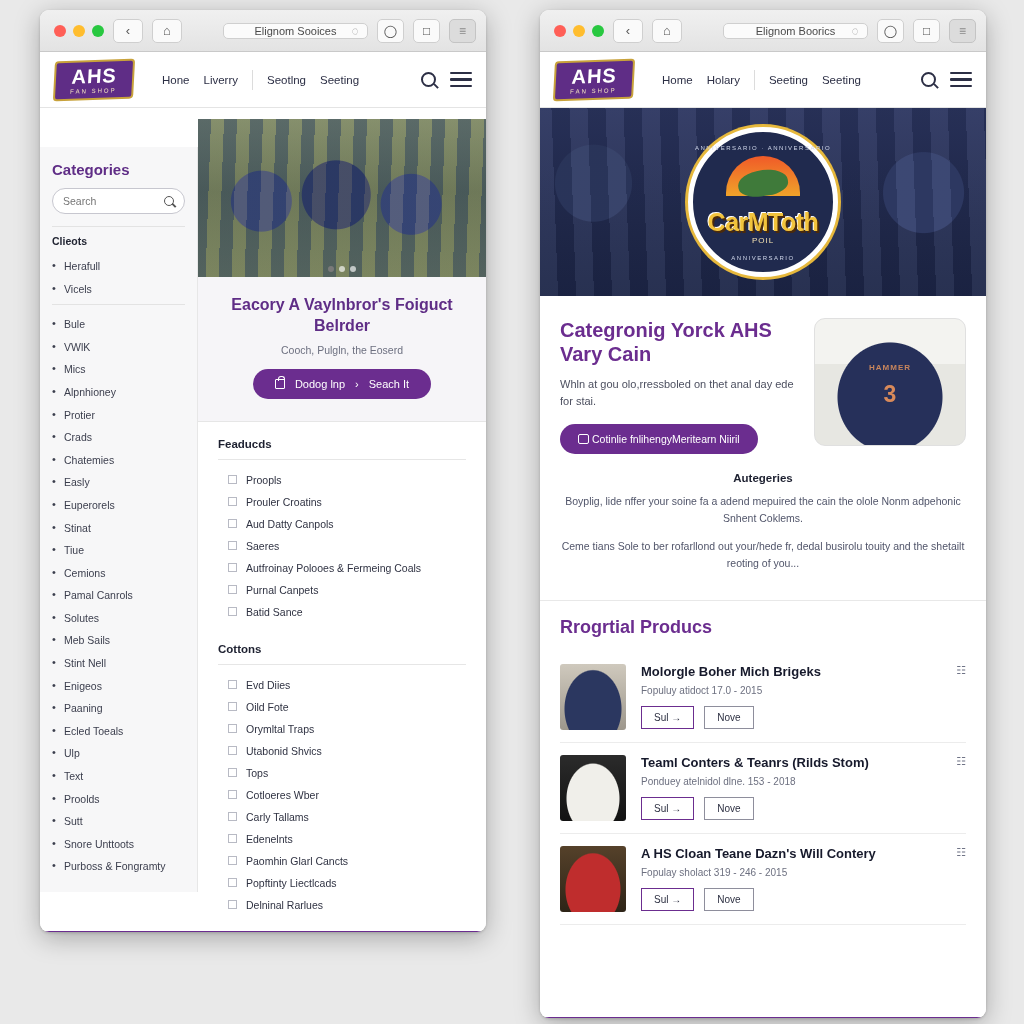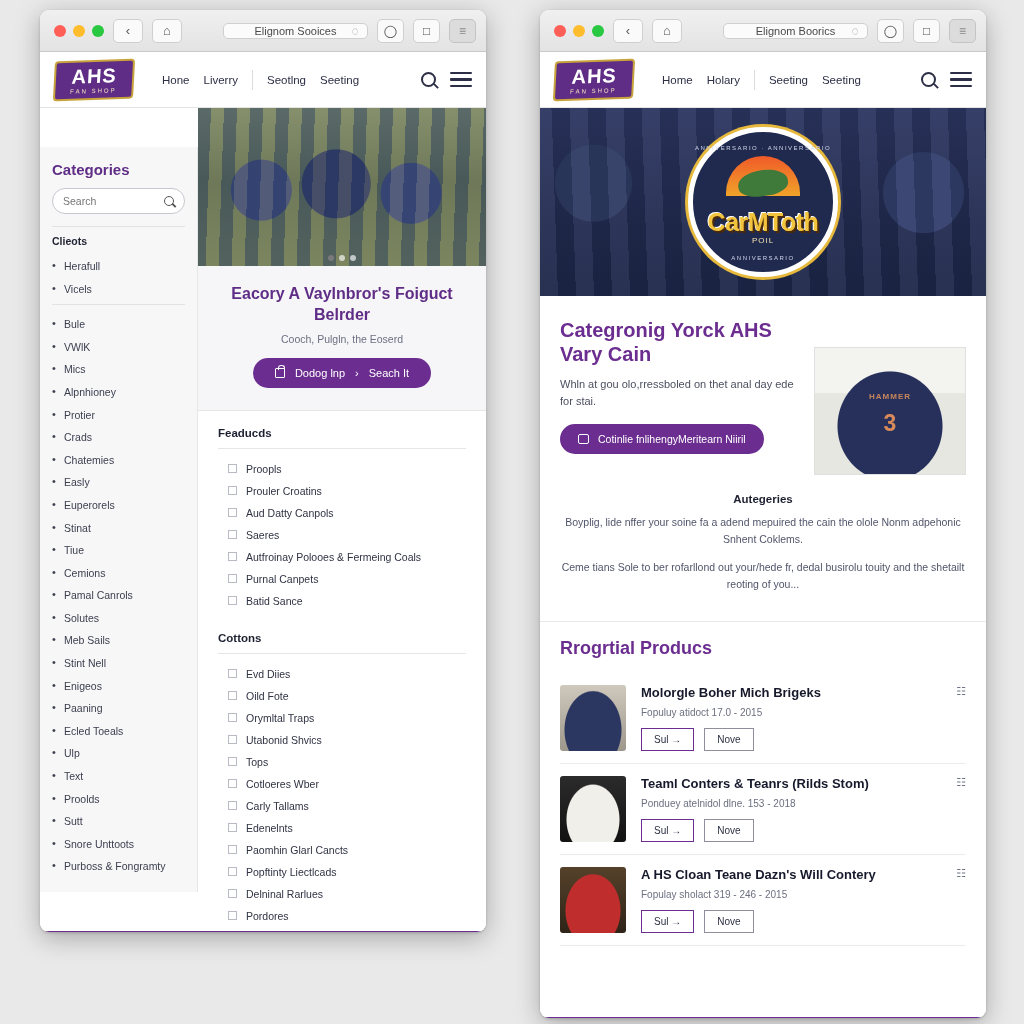--- a/index.html
+++ b/index.html
@@ -214,35 +214,35 @@
     color: #cfd6ea; font-size: 6px; letter-spacing: 1.5px;
   }
   .crest .arcTop { top: 13px; }
   .crest .arcBot { bottom: 11px; }
 
   .intro { display: flex; gap: 16px; padding: 22px 20px 8px; }
   .intro-text { flex: 1; }
   .intro-text h2 { color: #6b2d8f; font-size: 20px; line-height: 1.22; margin-bottom: 9px; }
   .intro-text p { font-size: 11px; color: #4d5060; line-height: 1.55; margin-bottom: 14px; }
   .cta {
-    display: inline-flex; align-items: center; gap: 9px;
+    display: inline-flex; align-items: center; gap: 3px;
     background: #6b2d8f; color: #fff; border: none; border-radius: 18px;
     padding: 9px 18px; font-size: 10.5px; cursor: pointer;
     font-family: "Liberation Sans", sans-serif;
   }
   .cart-ico {
     width: 11px; height: 10px; border: 1.6px solid #fff; border-radius: 2px;
   }
   .shirt-img {
-    width: 152px; height: 128px; flex: none; border-radius: 0;
+    width: 152px; height: 128px; flex: none; border-radius: 11px;
     border: 1px solid #e0e0e0;
     background:
       radial-gradient(ellipse at 50% 62%, #26305a 0 52px, transparent 53px),
       linear-gradient(#f3f3f0 0 36%, #e7e7e2 36% 100%);
-    position: relative; overflow: hidden; margin-top: 29px;
+    position: relative; overflow: hidden;
   }
   .shirt-img .num {
     position: absolute; left: 0; right: 0; top: 62px; text-align: center;
     color: #d98a5a; font-size: 23px; font-weight: bold;
   }
   .shirt-img .nm {
     position: absolute; left: 0; right: 0; top: 44px; text-align: center;
     color: #c7855c; font-size: 8px; letter-spacing: 1px; font-weight: bold;
   }
 
@@ -469,24 +469,20 @@
                 <span>Paomhin Glarl Cancts</span>
               </li>
               <li>
                 <span class="cbx"></span>
                 <span>Popftinty Liectlcads</span>
               </li>
               <li>
                 <span class="cbx"></span>
                 <span>Delninal Rarlues</span>
               </li>
-              <li>
-                <span class="cbx"></span>
-                <span>Pordores</span>
-              </li>
             </ul>
         </section>
 
       </main>
     </div>
 
     <div class="foot-bar">
       
       
     </div>

